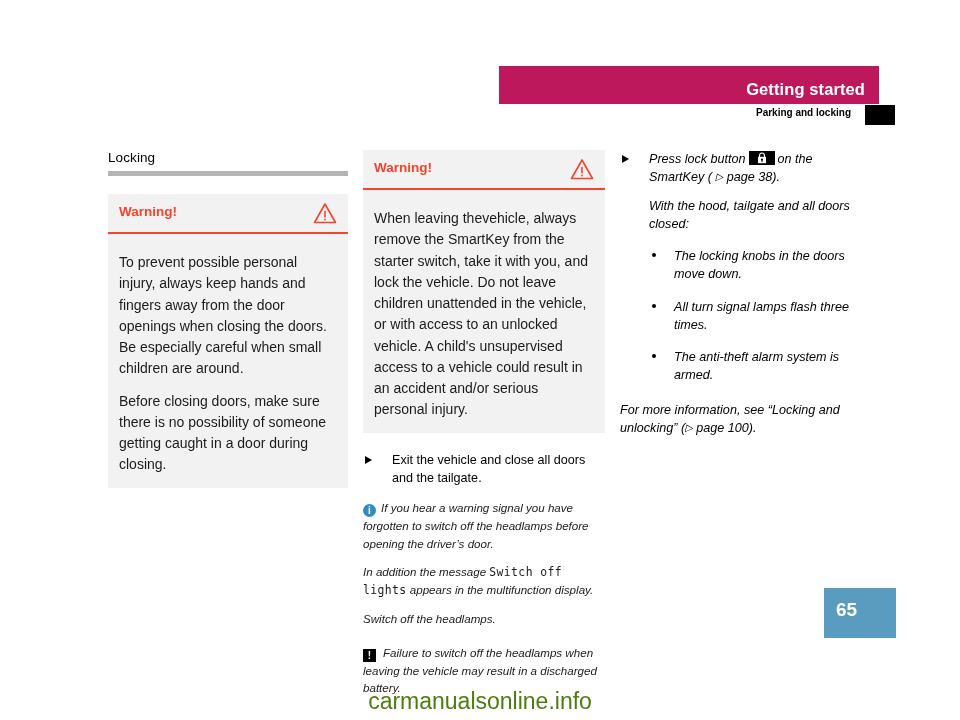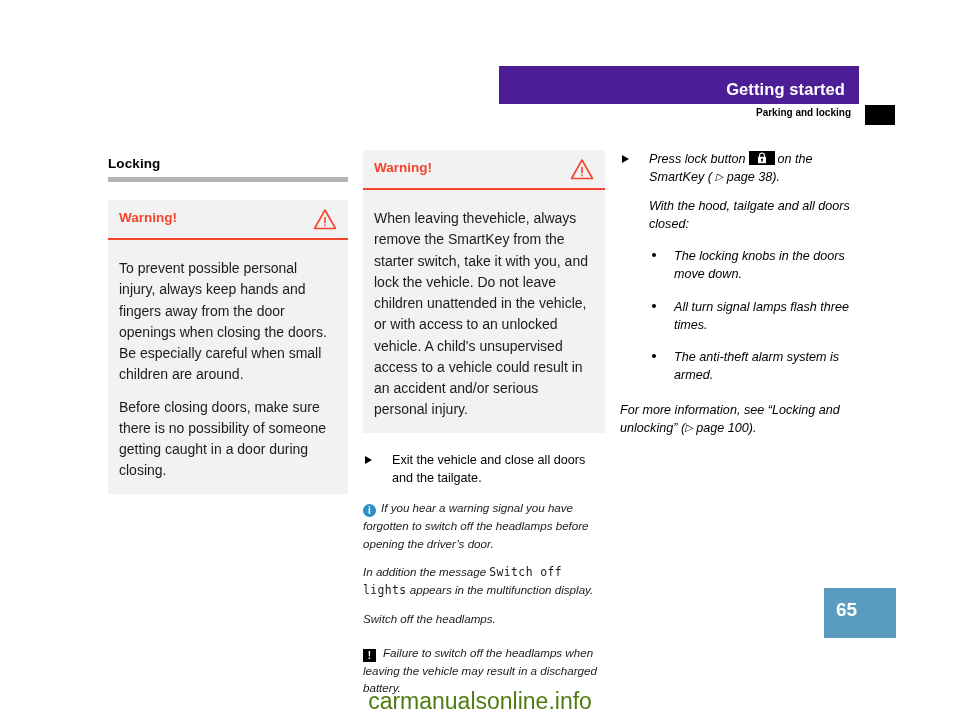--- a/index.html
+++ b/index.html
@@ -15,21 +15,22 @@
     overflow: hidden;
   }
 
   
   #header-band {
     position: absolute;
     left: 499px;
     top: 66px;
     width: 360px;
     height: 38px;
-    background: #4c1d95;
+    background: #be185d;
+    padding-left: 20px;
   }
   #header-band-title {
     position: absolute;
     right: 14px;
     bottom: 5px;
     color: #ffffff;
     font-size: 16.5px;
     font-weight: bold;
     letter-spacing: 0.1px;
     white-space: nowrap;
@@ -64,23 +65,23 @@
     position: absolute;
     top: 150px;
   }
   #column-left  { left: 108px; width: 240px; }
   #column-mid   { left: 363px; width: 242px; }
   #column-right { left: 620px; width: 240px; font-style: italic; }
 
   
   #section-heading {
     font-size: 13.5px;
-    font-weight: bold;
-    color: #000000;
-    margin: 6px 0 6px 0;
+    font-weight: normal;
+    color: #000000;
+    margin: 0 0 6px 0;
     letter-spacing: 0.1px;
   }
   #section-rule {
     width: 100%;
     height: 5px;
     background: #b5b5b5;
     margin-bottom: 18px;
   }
 
   

